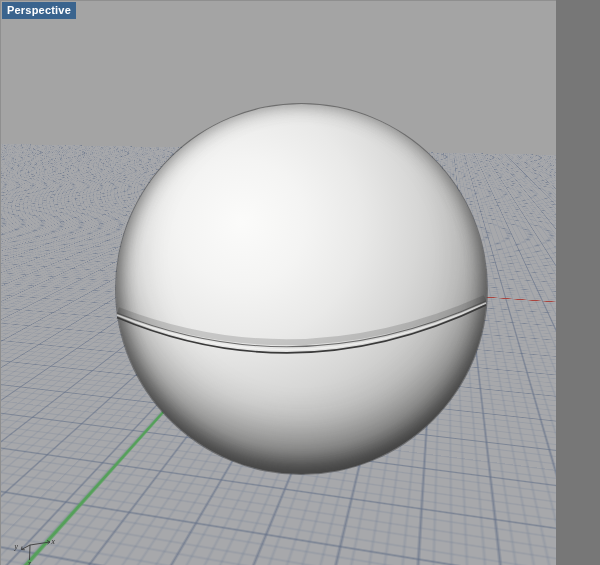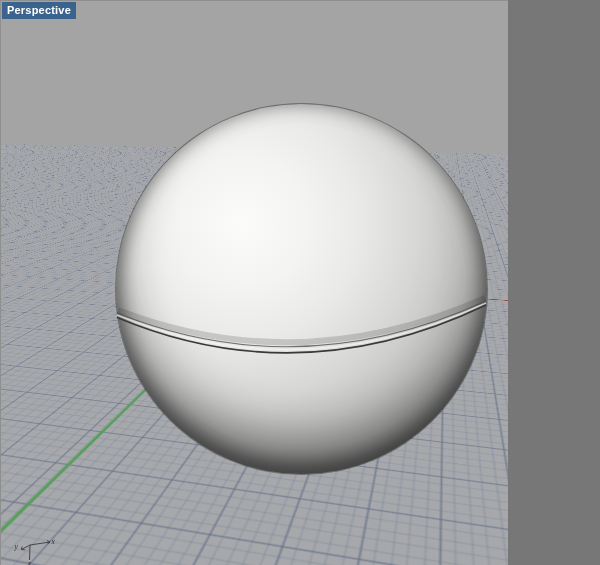--- a/index.html
+++ b/index.html
@@ -1,18 +1,18 @@
 <!DOCTYPE html>
 <html><head>
 <meta charset="utf-8">
 <style>
   html,body{margin:0;padding:0;background:#777;}
   .viewport{
     position:relative;
-    width:508px;height:565px;
+    width:556px;height:565px;
     overflow:hidden;
     background:#a4a4a4;
     border-top:1px solid #8f8f8f;
     border-left:1px solid #8f8f8f;
     box-sizing:border-box;
     font-family:"Liberation Sans", sans-serif;
   }
   
   .scene{
     position:absolute; inset:0;

